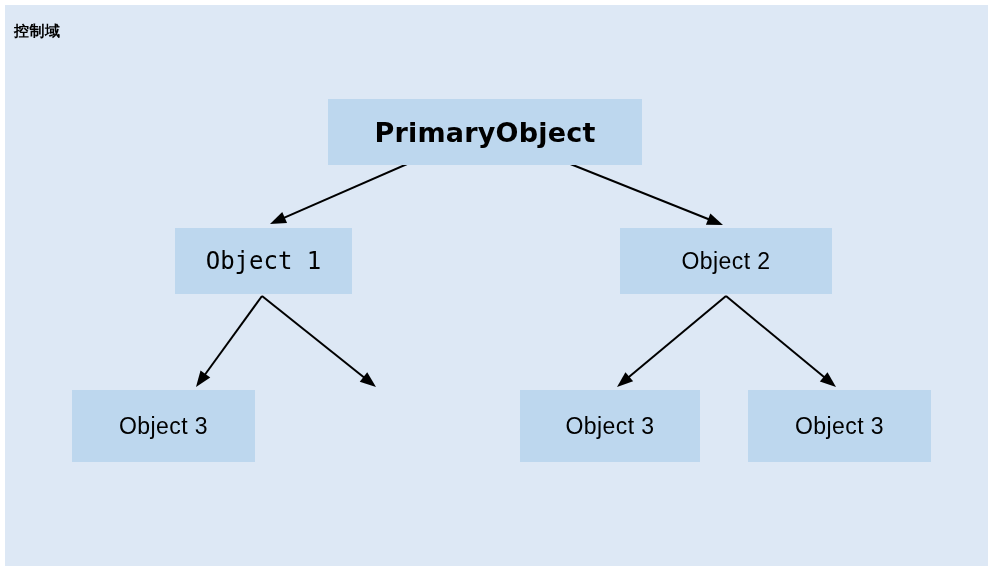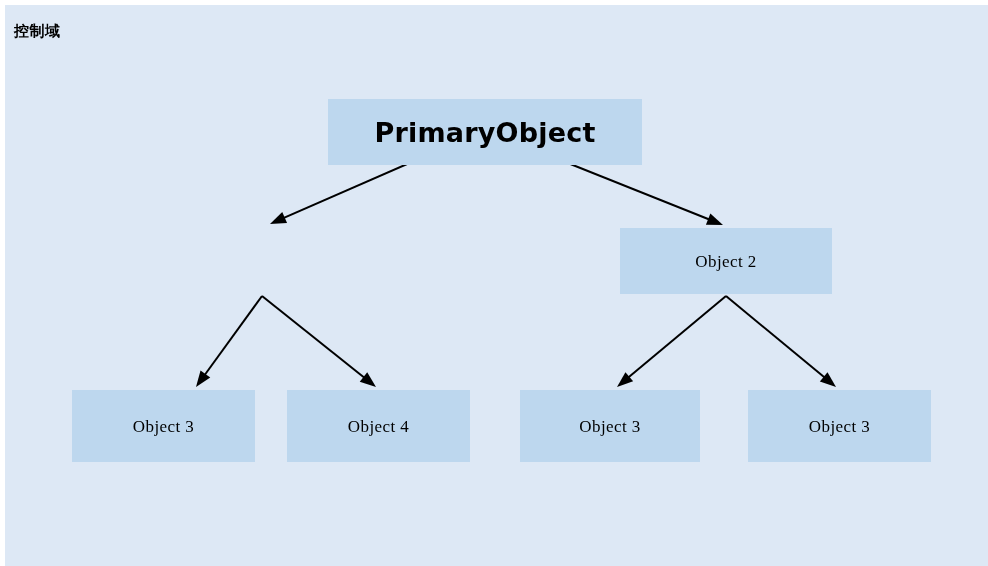--- a/index.html
+++ b/index.html
@@ -52,22 +52,22 @@
     font-weight: bold;
     font-size: 27px;
     letter-spacing: 0.2px;
   }
   .node.mono .node-label {
     font-family: "DejaVu Sans Mono", monospace;
     font-size: 24px;
     font-weight: normal;
   }
   .node.sans .node-label {
-    font-family: Liberation Serif, serif;
-    font-size: 17px;
+    font-family: Liberation Sans, sans-serif;
+    font-size: 23px;
     font-weight: normal;
     letter-spacing: 0.4px;
   }
   #edges {
     position: absolute;
     left: 0;
     top: 0;
     width: 988px;
     height: 566px;
     pointer-events: none;
@@ -93,32 +93,32 @@
       <line x1="726" y1="296" x2="626.2117244570962" y2="379.30947774682795" stroke="#000000" stroke-width="2"></line>
       <polygon points="617,387 625.4370381495423,372.1401081005558 633.1275604027144,381.351832557652" fill="#000000"></polygon>
       <line x1="726" y1="296" x2="826.7538446347246" y2="379.3509078341813" stroke="#000000" stroke-width="2"></line>
       <polygon points="836,387 819.8472467633901,381.42428812821277 827.4963389292088,372.17813276293737" fill="#000000"></polygon>
     </svg>
 
   <div class="node primary" id="node-primary" style="left: 328px; top: 62px; width: 314px; height: 66px; background: rgb(189, 215, 238); margin-top: 37px;">
     <span class="node-label">PrimaryObject</span>
   </div>
 
+  <div class="node mono" id="node-object1" style="left: 175px; top: 228px; width: 177px; height: 66px; background: rgb(189, 215, 238);">
+    <span class="node-label">Object 1</span>
+  </div>
 
   <div class="node sans" id="node-object2" style="left: 620px; top: 228px; width: 212px; height: 66px; background: rgb(189, 215, 238);">
     <span class="node-label">Object 2</span>
   </div>
 
   <div class="node sans" id="node-object3a" style="left: 72px; top: 390px; width: 183px; height: 72px; background: rgb(189, 215, 238);">
     <span class="node-label">Object 3</span>
   </div>
 
-  <div class="node sans" id="node-object4" style="left: 287px; top: 390px; width: 183px; height: 72px; background: rgb(189, 215, 238);">
-    <span class="node-label">Object 4</span>
-  </div>
 
   <div class="node sans" id="node-object3b" style="left: 520px; top: 390px; width: 180px; height: 72px; background: rgb(189, 215, 238);">
     <span class="node-label">Object 3</span>
   </div>
 
   <div class="node sans" id="node-object3c" style="left: 748px; top: 390px; width: 183px; height: 72px; background: rgb(189, 215, 238);">
     <span class="node-label">Object 3</span>
   </div>
 </div>
 

